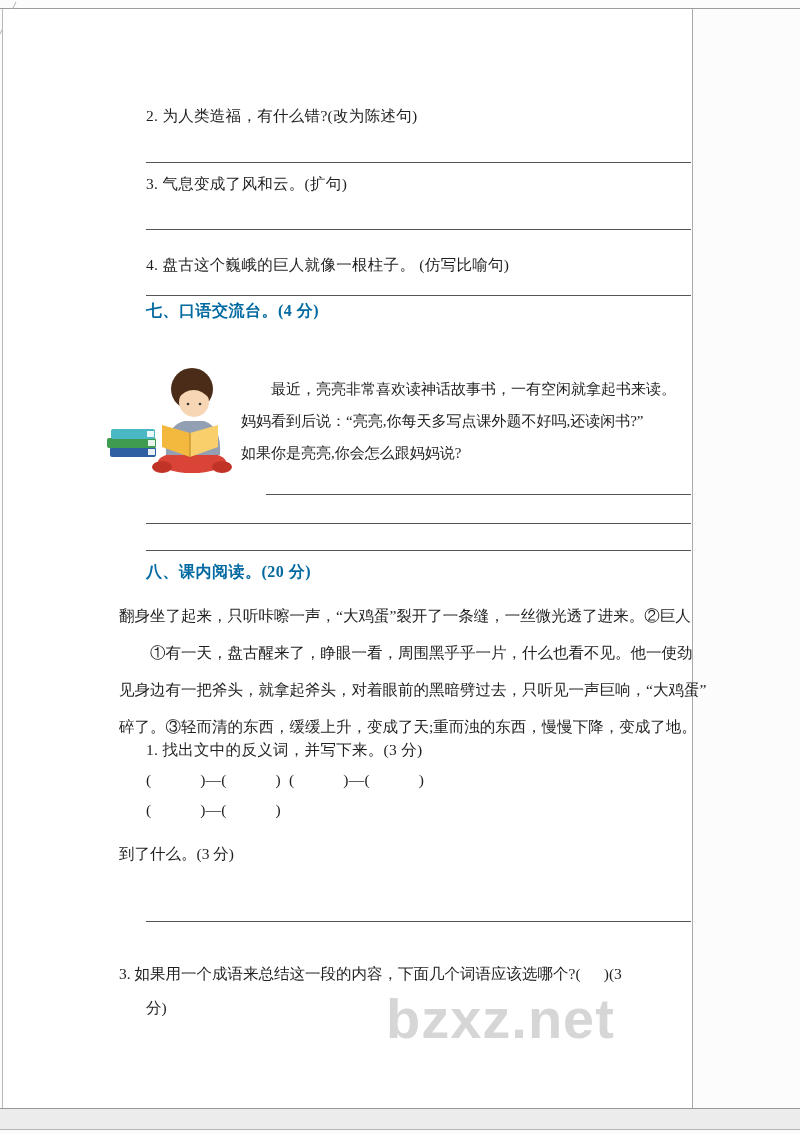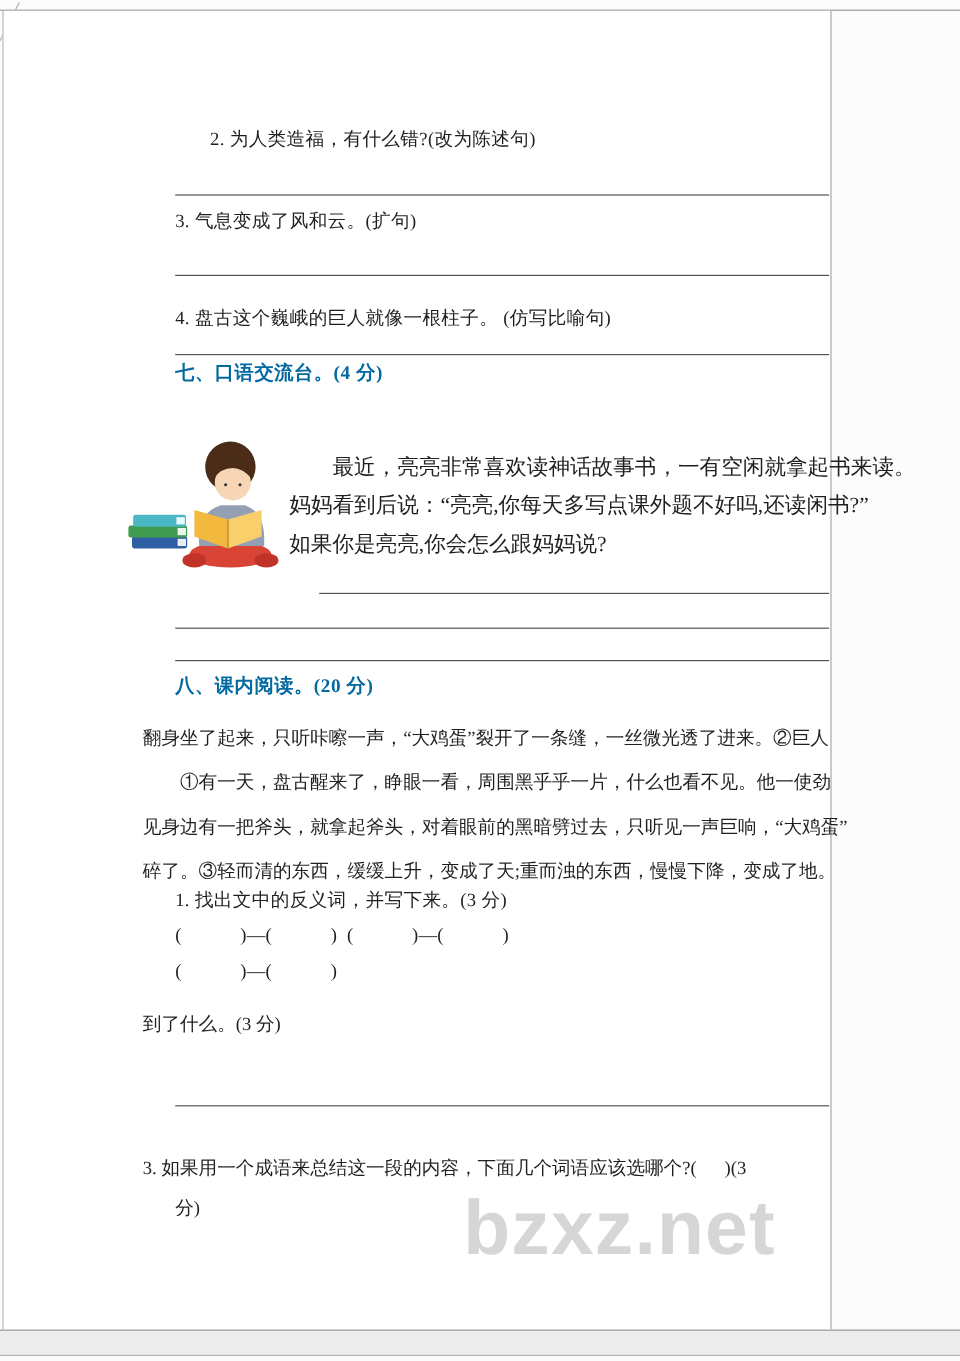--- a/index.html
+++ b/index.html
@@ -25,32 +25,32 @@
   .corner-fold { position:absolute; left:0; top:0; }
 
   .content { position:absolute; left:116px; top:0; width:574px; height:1099px; }
 
   
   .q { position:absolute; left:27px; font-size:15.5px; letter-spacing:0.3px; white-space:nowrap; }
   .sec-title { position:absolute; left:27px; color:#0369a1; font-size:16px; font-weight:600;
     letter-spacing:0.5px; white-space:nowrap; }
   .ansline { position:absolute; height:1px; background:#555; }
 
-  #q6-2 { top:97px;margin-left:29px; }
+  #q6-2 { top:97px; }
   #ans1 { top:153px; left:27px; width:545px; }
   #q6-3 { top:165px; }
   #ans2 { top:220px; left:27px; width:545px; }
   #q6-4 { top:246px; }
   #ans3 { top:286px; left:27px; width:545px; }
 
   #sec7-title { top:292px; }
 
   .illus { position:absolute; left:-15px; top:350px; width:136px; height:120px; }
 
-  .speech { position:absolute; left:122px; top:364px; width:455px; font-size:18px; line-height:32px; }
+  .speech { position:absolute; left:122px; top:364px; width:455px; font-size:15px; line-height:32px; }
   .speech .line { white-space:nowrap; }
   .speech .line.first { padding-left:2em; }
 
   #ans-s7a { top:485px; left:147px; width:425px; }
   #ans-s7b { top:514px; left:27px; width:545px; }
   #ans-s7c { top:541px; left:27px; width:545px; }
 
   #sec8-title { top:553px; }
 
   .passage { position:absolute; left:0; top:588px; width:580px; font-size:15.5px; line-height:37px; }
@@ -66,21 +66,21 @@
   .qblock .line { white-space:pre; }
   #q8-2 { top:828px; }
   #q8-2 .line.l1 { padding-left:27px; }
   #ans-q82 { top:912px; left:27px; width:545px; }
   #q8-3 { top:948px; line-height:34px; }
   #q8-3 .line.l2 { padding-left:27px; }
 
   .watermark {
     position:absolute; left:386px; top:986px;
     font-family:"Liberation Sans","DejaVu Sans",sans-serif;
-    font-weight:700; font-size:64px; letter-spacing:1px;
+    font-weight:700; font-size:56px; letter-spacing:1px;
     color:#d6d6d6; z-index:5; white-space:nowrap;
   }
 </style>
 </head>
 <body>
 
 <div class="viewport">
 
   <div class="rule-top"></div>
 

